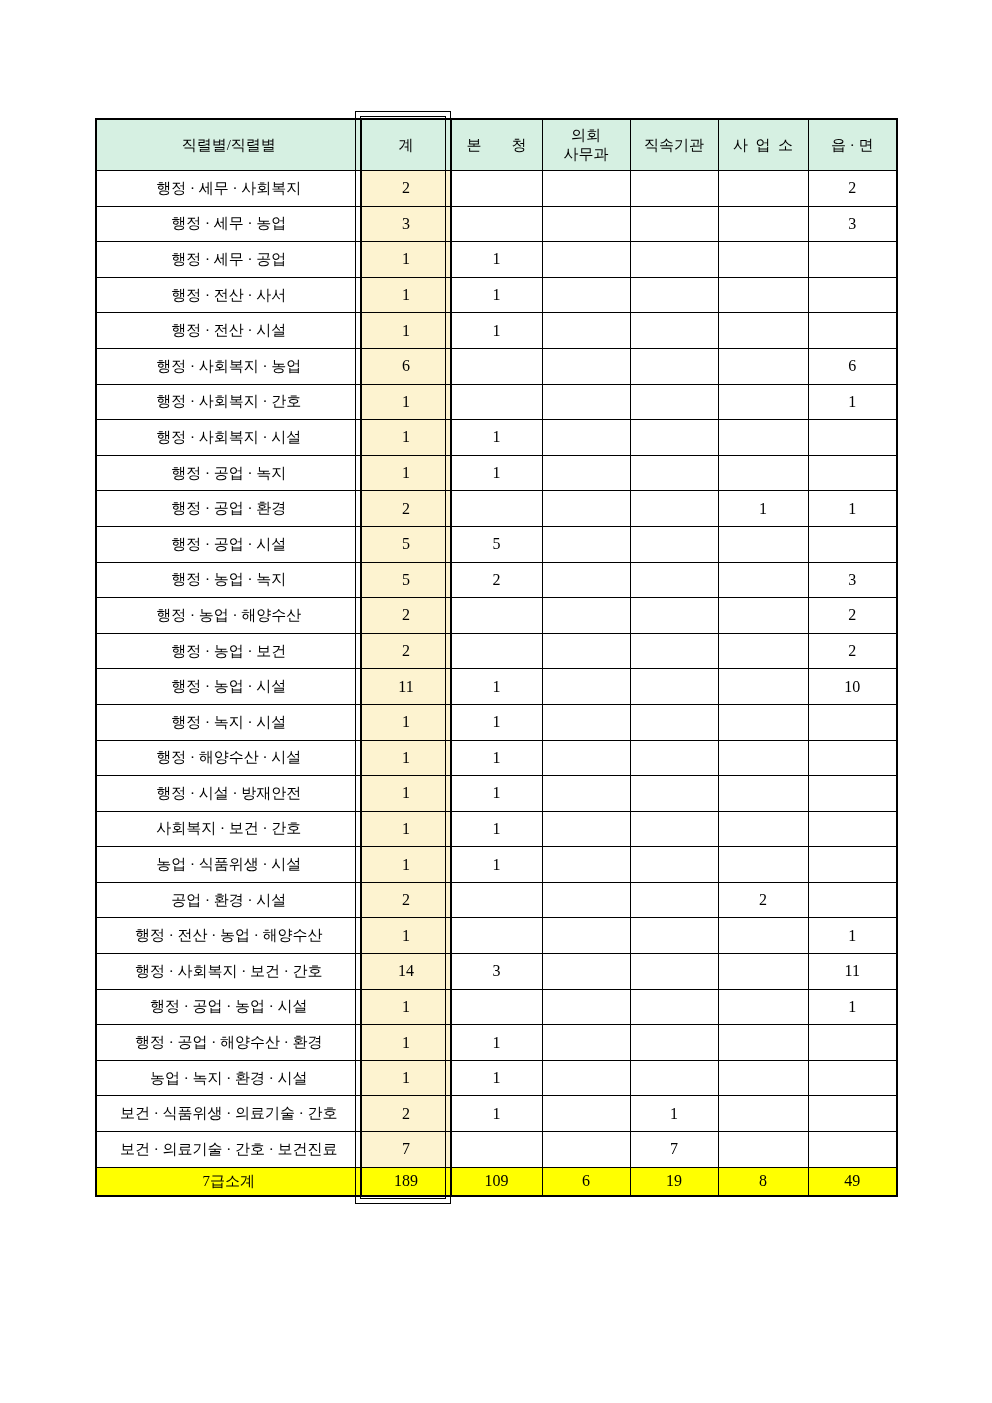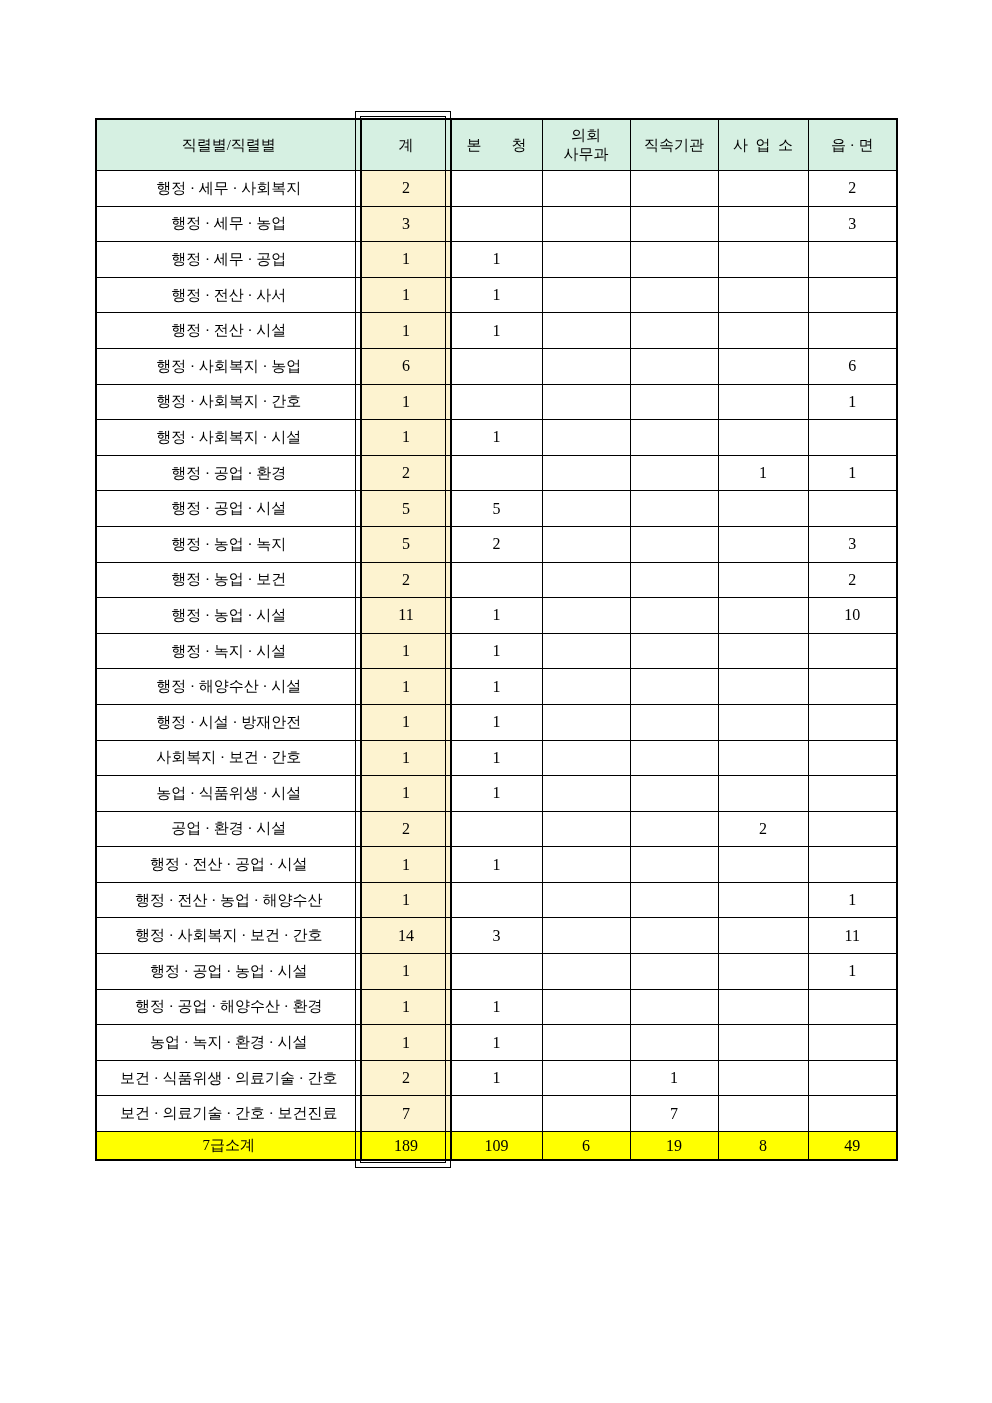--- a/index.html
+++ b/index.html
@@ -163,20 +163,29 @@
   <tr class="data-row">
     <td class="label-cell">행정 · 사회복지 · 시설</td>
     <td class="num total-cell">1</td>
     <td class="num">1</td>
     <td class="num"></td>
     <td class="num"></td>
     <td class="num"></td>
     <td class="num"></td>
   </tr>
 
+  <tr class="data-row">
+    <td class="label-cell">행정 · 공업 · 녹지</td>
+    <td class="num total-cell">1</td>
+    <td class="num">1</td>
+    <td class="num"></td>
+    <td class="num"></td>
+    <td class="num"></td>
+    <td class="num"></td>
+  </tr>
 
   <tr class="data-row">
     <td class="label-cell">행정 · 공업 · 환경</td>
     <td class="num total-cell">2</td>
     <td class="num"></td>
     <td class="num"></td>
     <td class="num"></td>
     <td class="num">1</td>
     <td class="num">1</td>
   </tr>
@@ -194,20 +203,29 @@
   <tr class="data-row">
     <td class="label-cell">행정 · 농업 · 녹지</td>
     <td class="num total-cell">5</td>
     <td class="num">2</td>
     <td class="num"></td>
     <td class="num"></td>
     <td class="num"></td>
     <td class="num">3</td>
   </tr>
 
+  <tr class="data-row">
+    <td class="label-cell">행정 · 농업 · 해양수산</td>
+    <td class="num total-cell">2</td>
+    <td class="num"></td>
+    <td class="num"></td>
+    <td class="num"></td>
+    <td class="num"></td>
+    <td class="num">2</td>
+  </tr>
 
   <tr class="data-row">
     <td class="label-cell">행정 · 농업 · 보건</td>
     <td class="num total-cell">2</td>
     <td class="num"></td>
     <td class="num"></td>
     <td class="num"></td>
     <td class="num"></td>
     <td class="num">2</td>
   </tr>
@@ -275,29 +293,20 @@
   <tr class="data-row">
     <td class="label-cell">공업 · 환경 · 시설</td>
     <td class="num total-cell">2</td>
     <td class="num"></td>
     <td class="num"></td>
     <td class="num"></td>
     <td class="num">2</td>
     <td class="num"></td>
   </tr>
 
-  <tr class="data-row">
-    <td class="label-cell">행정 · 전산 · 공업 · 시설</td>
-    <td class="num total-cell">1</td>
-    <td class="num">1</td>
-    <td class="num"></td>
-    <td class="num"></td>
-    <td class="num"></td>
-    <td class="num"></td>
-  </tr>
 
   <tr class="data-row">
     <td class="label-cell">행정 · 전산 · 농업 · 해양수산</td>
     <td class="num total-cell">1</td>
     <td class="num"></td>
     <td class="num"></td>
     <td class="num"></td>
     <td class="num"></td>
     <td class="num">1</td>
   </tr>

